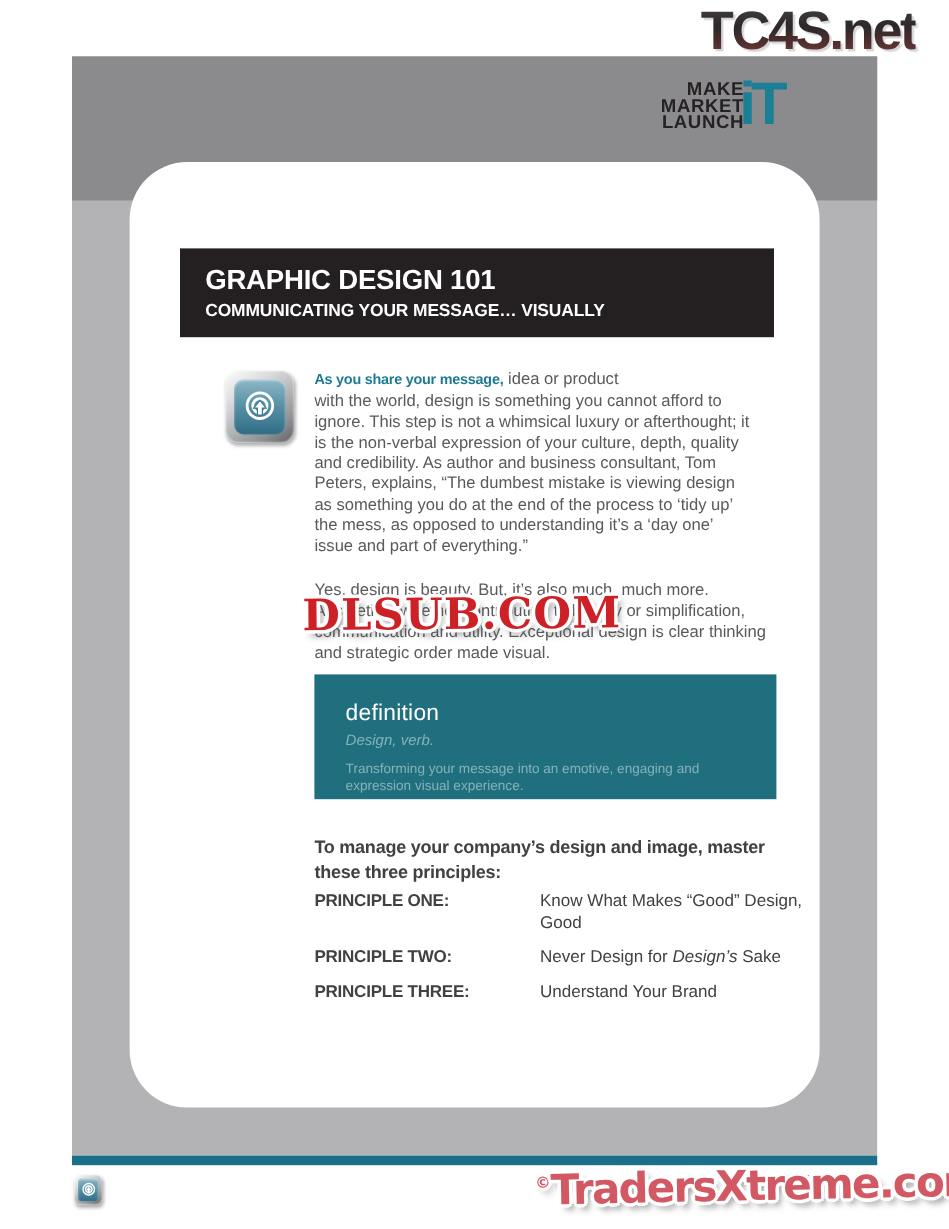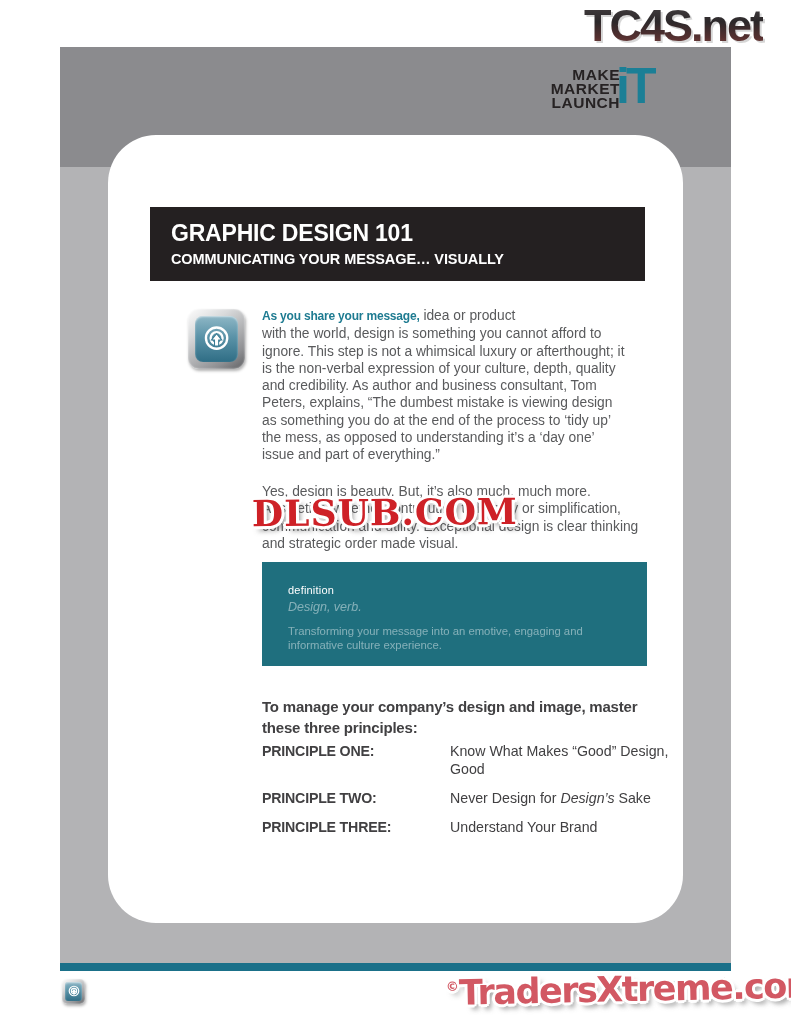--- a/index.html
+++ b/index.html
@@ -88,21 +88,21 @@
     font-family:"DejaVu Sans",sans-serif;font-weight:900;font-size:35px;
     color:#d25863;letter-spacing:-1.5px;transform:rotate(-1.2deg);
   }
   .wm-copy{font-size:13px;vertical-align:14px;letter-spacing:0;}
 
   
   .defbox{
     position:absolute;left:262px;top:562px;width:385px;height:104px;z-index:4;
     background:#1f6f7e;color:#fff;box-sizing:border-box;padding:22px 24px 0 26px;
   }
-  .def-title{font-size:11px;font-weight:400;letter-spacing:.2px;}
+  .def-title{font-size:19px;font-weight:400;letter-spacing:.2px;}
   .def-term{font-style:italic;font-size:12.5px;color:rgba(255,255,255,.45);margin-top:4px;}
   .def-body{font-size:11.3px;line-height:14px;color:rgba(255,255,255,.45);margin-top:10px;width:335px;}
 
   
   .pr-heading{
     position:absolute;left:262px;top:696px;width:396px;z-index:4;
     font-size:15px;font-weight:bold;color:#414042;
     line-height:21px;letter-spacing:-.2px;
   }
   .principles{position:absolute;left:262px;top:742px;width:410px;z-index:4;
@@ -172,21 +172,21 @@
   <div class="line">Aesthetics, whether contributing to beauty or simplification,</div>
   <div class="line">communication and utility. Exceptional design is clear thinking</div>
   <div class="line">and strategic order made visual.</div>
 </div>
 
 <div class="wm-dlsub wm-outline">DLSUB.COM</div>
 
 <div class="defbox">
   <div class="def-title">definition</div>
   <div class="def-term">Design, verb.</div>
-  <div class="def-body">Transforming your message into an emotive, engaging and informative culture experience.</div>
+  <div class="def-body">Transforming your message into an emotive, engaging and expression visual experience.</div>
 </div>
 
 <div class="pr-heading">To manage your company’s design and image, master these three principles:</div>
 
 <div class="principles">
   <div class="pr-row">
     <div class="pr-label">PRINCIPLE ONE:</div>
     <div class="pr-value">Know What Makes “Good” Design, Good</div>
   </div>
   <div class="pr-row">

